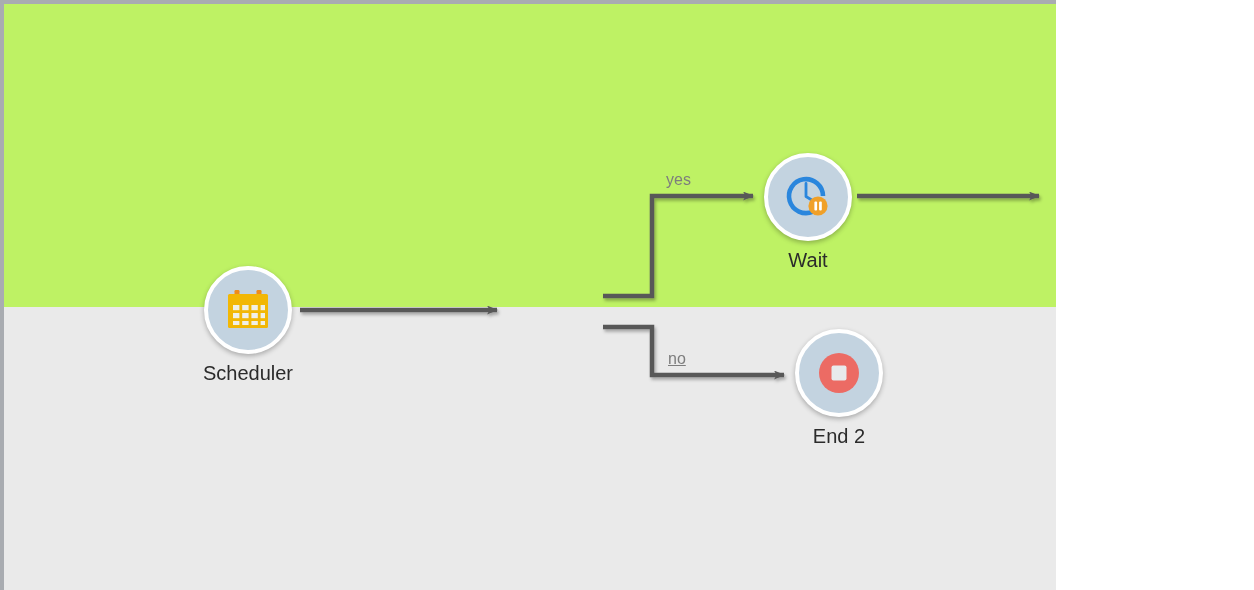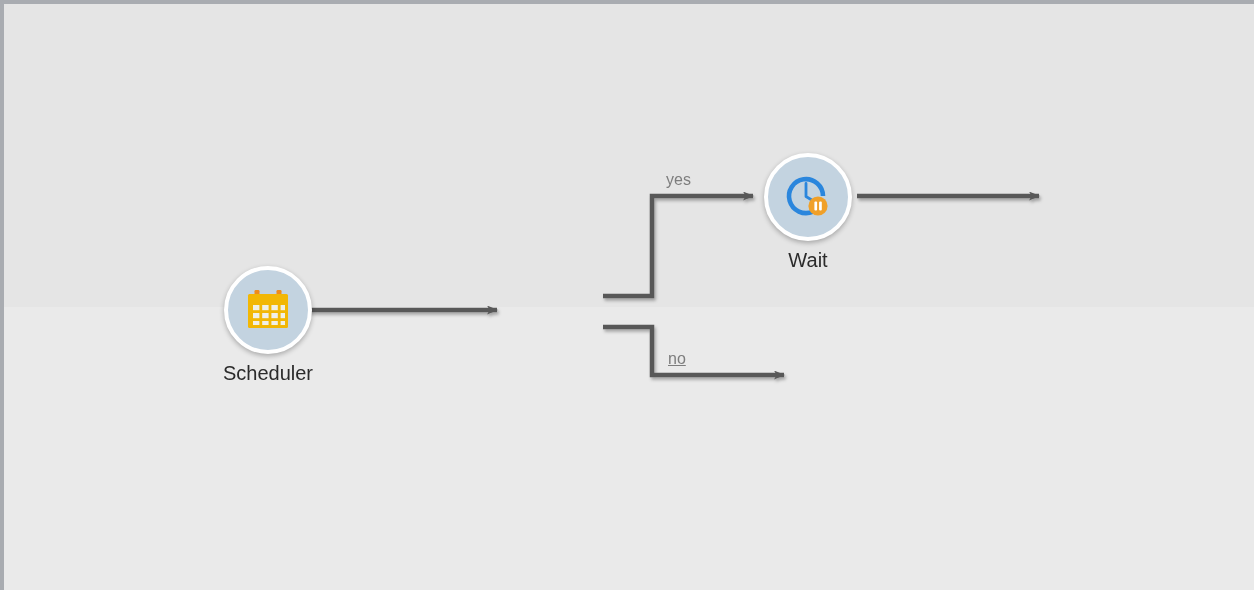--- a/index.html
+++ b/index.html
@@ -6,24 +6,24 @@
   html, body {
     margin: 0;
     padding: 0;
     background: #ffffff;
   }
   body {
     font-family: "Liberation Sans", sans-serif;
   }
   #canvas {
     position: relative;
-    width: 1254px;
+    width: 1056px;
     height: 590px;
     overflow: hidden;
-    background: #e5e5e5;
+    background: #bef264;
     box-sizing: border-box;
   }
   
   .bg-band {
     position: absolute;
     left: 0;
     top: 307px;
     width: 1254px;
     height: 283px;
     background: #eaeaea;
@@ -117,21 +117,21 @@
 
       <path d="M603,327 L652,327 L652,375 L784,375" marker-end="url(#arrowhead)"></path>
 
       <path d="M857,196 L1039,196" marker-end="url(#arrowhead)"></path>
     </g>
   </svg>
 
   <div class="edge-label" style="left:666px; top:171px;">yes</div>
   <div class="edge-label" style="left:668px; top:350px;text-decoration:underline;">no</div>
 
-  <div class="node" style="left:204px; top:266px;margin-left:20px;">
+  <div class="node" style="left:204px; top:266px;">
     <div class="node-circle">
       <span>
         <svg class="icon-svg" width="46" height="46" viewBox="0 0 46 46" xmlns="http://www.w3.org/2000/svg">
           <rect x="9.5" y="3" width="5" height="9" rx="1.2" fill="#ef8c1b"></rect>
           <rect x="31.5" y="3" width="5" height="9" rx="1.2" fill="#ef8c1b"></rect>
           <rect x="3" y="7" width="40" height="34" rx="1.5" fill="#f2b705"></rect>
           <g fill="#f0f0e6">
             <rect x="8" y="18" width="6.4" height="5.2"></rect>
             <rect x="17.2" y="18" width="6.4" height="5.2"></rect>
             <rect x="26.4" y="18" width="6.4" height="5.2"></rect>
@@ -161,17 +161,28 @@
           <circle cx="35" cy="34" r="9.6" fill="#f0a029"></circle>
           <rect x="31.4" y="29.4" width="2.7" height="9.2" rx="1" fill="#ffffff"></rect>
           <rect x="36.1" y="29.4" width="2.7" height="9.2" rx="1" fill="#ffffff"></rect>
         </svg>
       </span>
     </div>
     <div class="node-label">Wait</div>
   </div>
 
 
+  <div class="node" style="left:795px; top:329px;">
+    <div class="node-circle">
+      <span>
+        <svg class="icon-svg" width="46" height="46" viewBox="0 0 46 46" xmlns="http://www.w3.org/2000/svg">
+          <circle cx="23" cy="23" r="20" fill="#ec6b64"></circle>
+          <rect x="15.5" y="15.5" width="15" height="15" rx="2" fill="#e8eaec"></rect>
+        </svg>
+      </span>
+    </div>
+    <div class="node-label">End 2</div>
+  </div>
 
   <div class="frame-top"></div>
   <div class="frame-left"></div>
 
 </div>
 
 </body></html>

